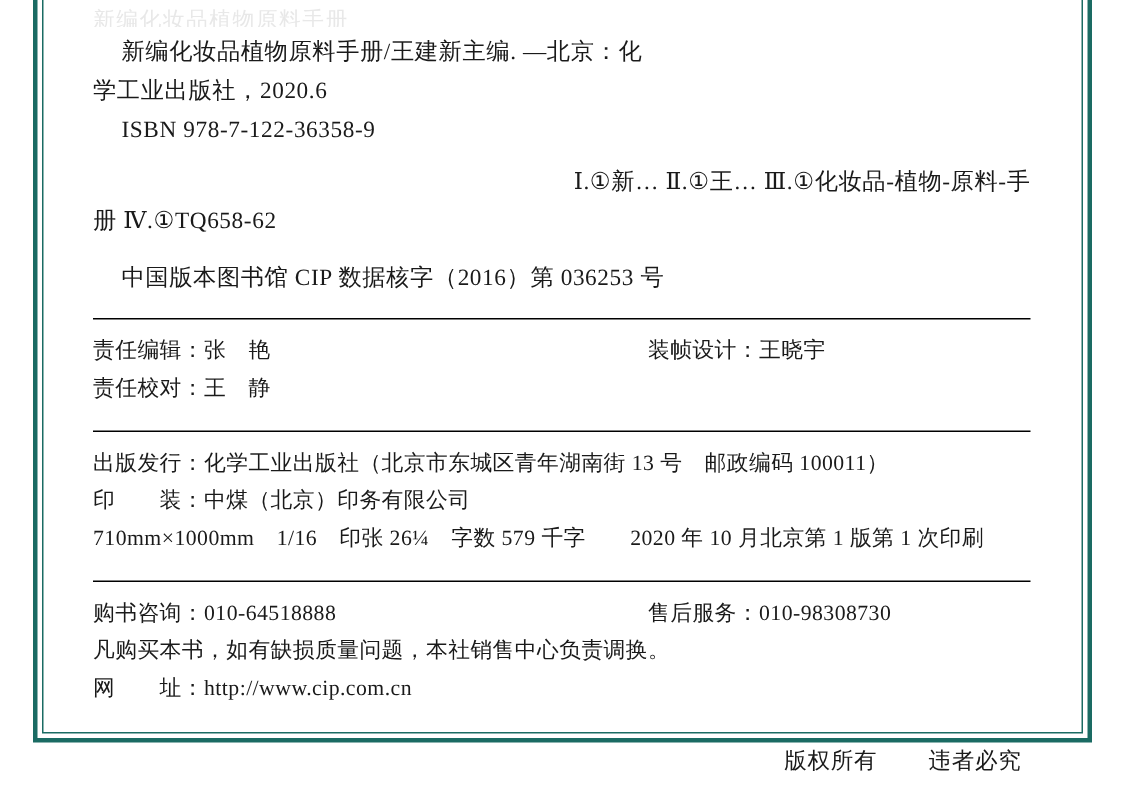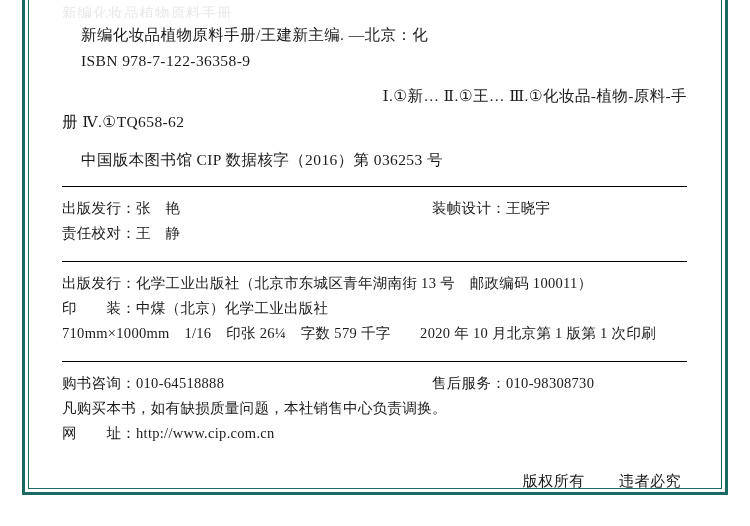--- a/index.html
+++ b/index.html
@@ -127,46 +127,47 @@
 <div class="page-frame"></div>
 <div class="page-frame-inner"></div>
 
 <div class="sheet">
   <div class="content">
 
     <div class="ghost-line">新编化妆品植物原料手册</div>
 
     <div class="cip-block">
       <div class="cip-line indent-1">新编化妆品植物原料手册/王建新主编. —北京：化</div>
+      <div class="cip-line">学工业出版社，2020.6</div>
       <div class="cip-line indent-1">ISBN 978-7-122-36358-9</div>
       <div class="gap-sm"></div>
       <div class="cip-line indent-2">Ⅰ.①新…   Ⅱ.①王…   Ⅲ.①化妆品-植物-原料-手</div>
       <div class="cip-line">册  Ⅳ.①TQ658-62</div>
     </div>
 
     <div class="cip-core indent-1">中国版本图书馆 CIP 数据核字（2016）第 036253 号</div>
 
     <hr class="rule">
 
     <div class="blk">
       <div class="row">
-        <div class="left">出版发行：张　艳</div>
+        <div class="left">责任编辑：张　艳</div>
         <div class="right">装帧设计：王晓宇</div>
       </div>
       <div class="row">
         <div class="left">责任校对：王　静</div>
         <div class="right"></div>
       </div>
     </div>
 
     <hr class="rule">
 
     <div class="blk">
       <div class="single">出版发行：化学工业出版社（北京市东城区青年湖南街 13 号　邮政编码 100011）</div>
-      <div class="single">印　　装：中煤（北京）化学工业出版社</div>
+      <div class="single">印　　装：中煤（北京）印务有限公司</div>
       <div class="single">710mm×1000mm　1/16　印张 26¼　字数 579 千字　　2020 年 10 月北京第 1 版第 1 次印刷</div>
     </div>
 
     <hr class="rule">
 
     <div class="blk">
       <div class="row">
         <div class="left">购书咨询：010-64518888</div>
         <div class="right">售后服务：010-98308730</div>
       </div>

